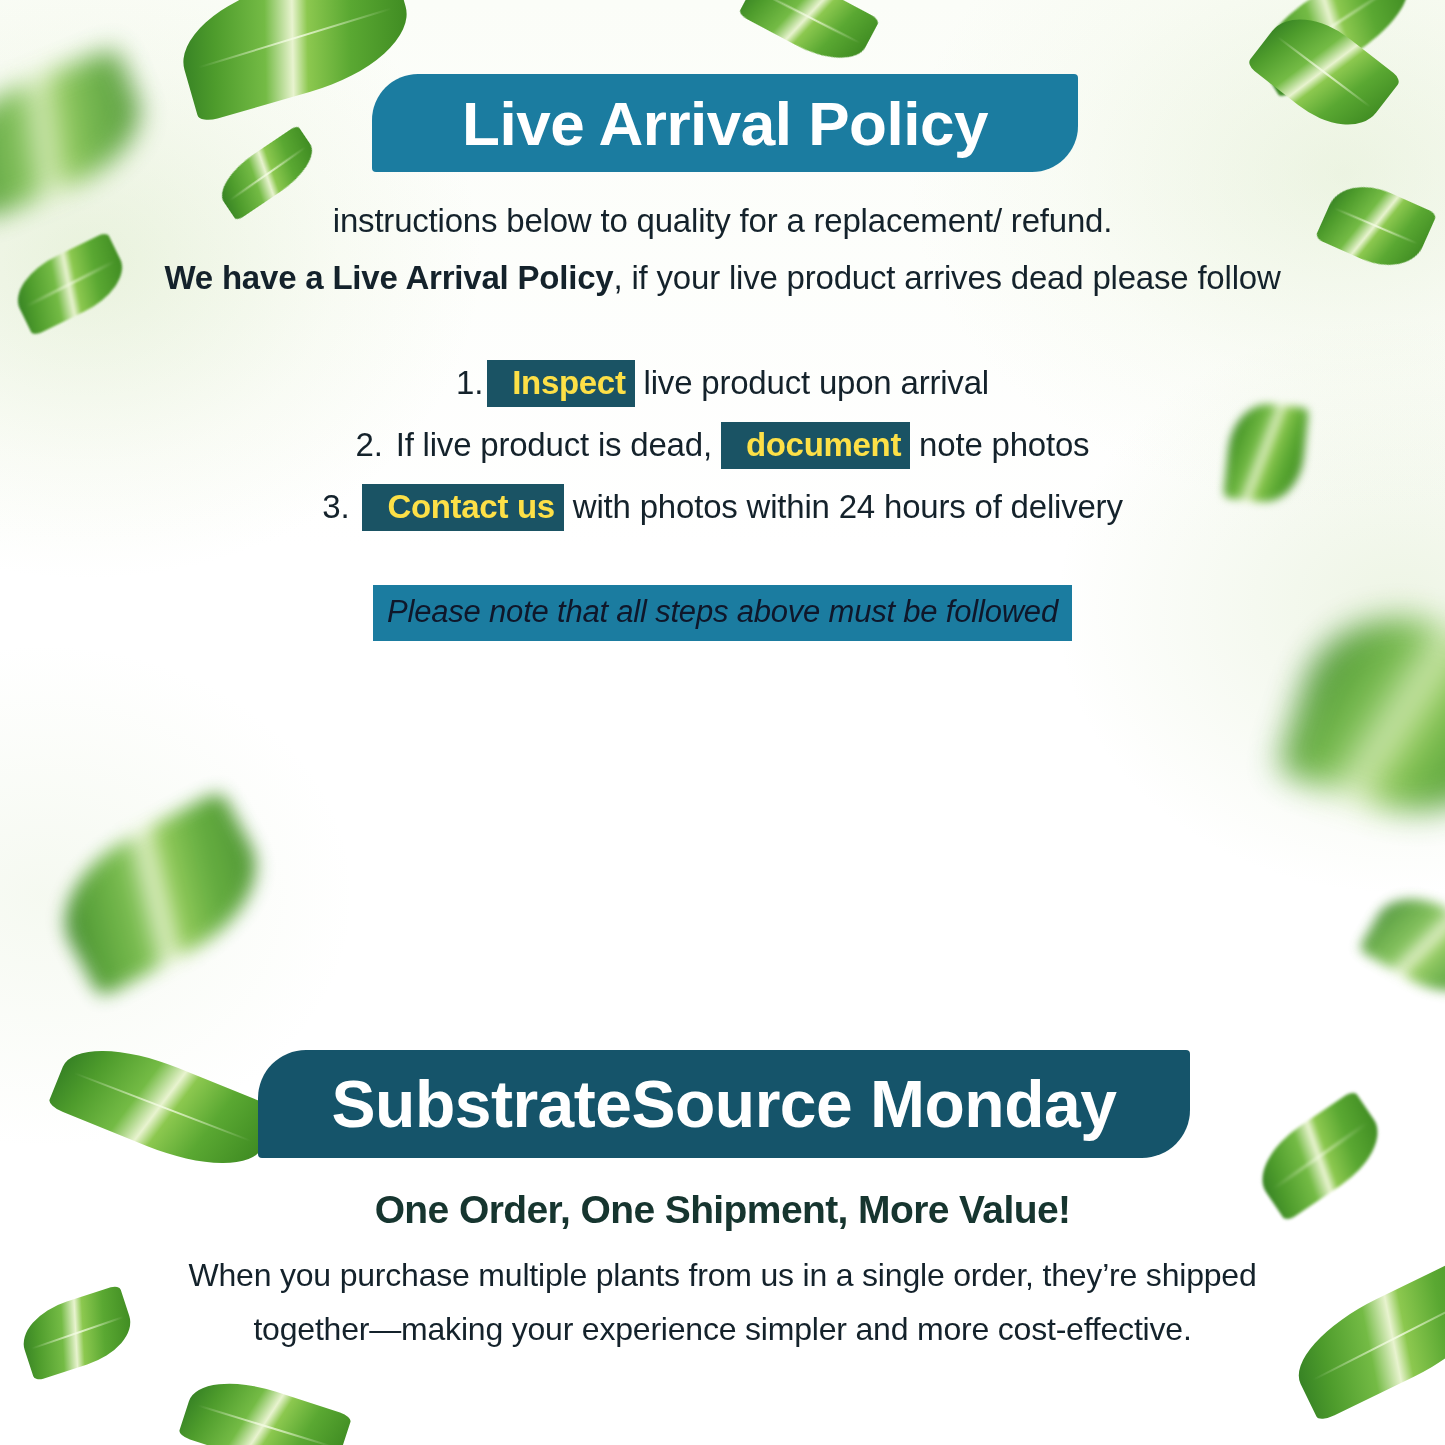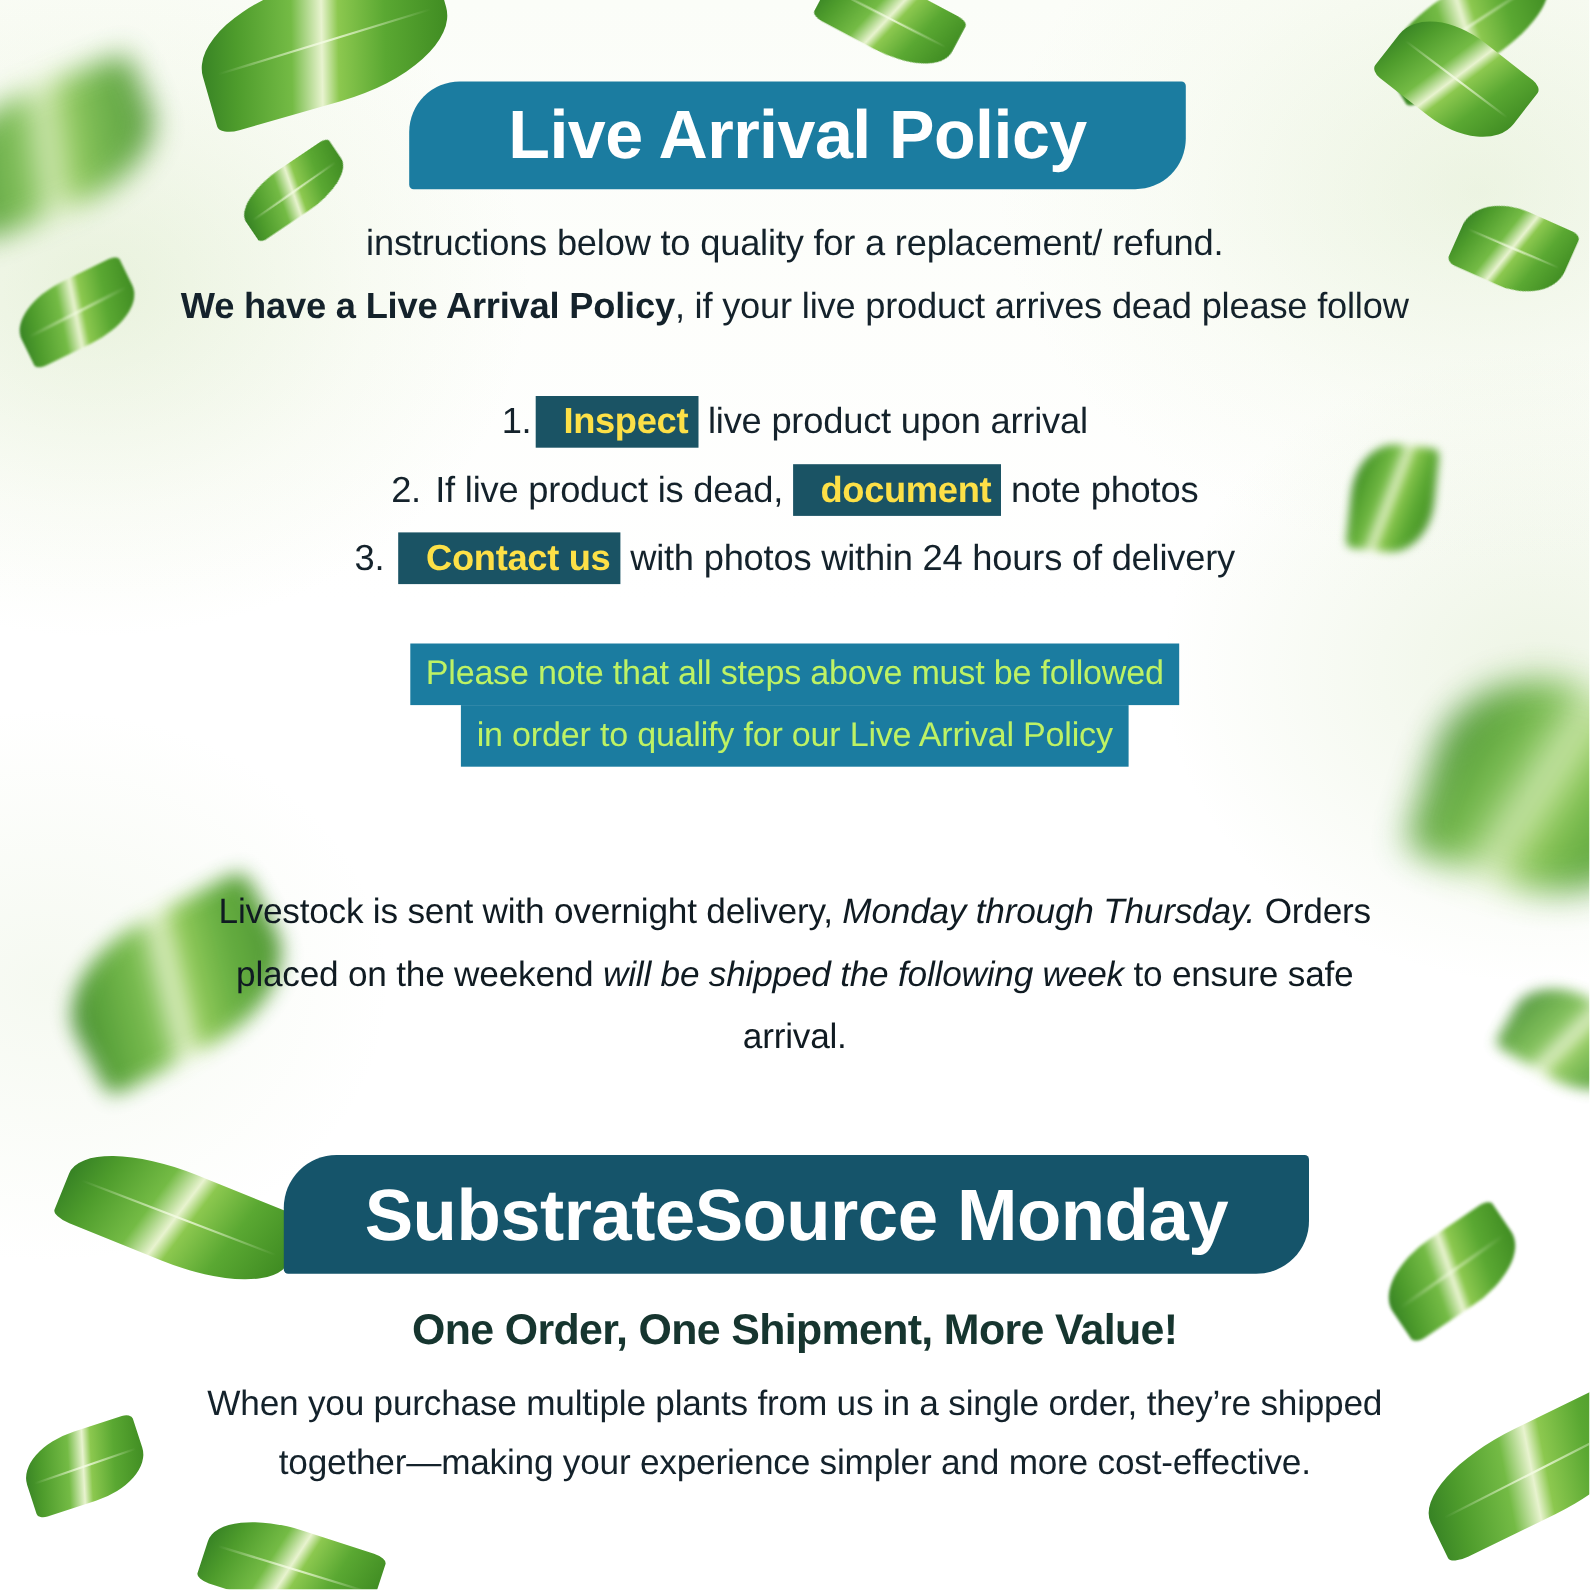--- a/index.html
+++ b/index.html
@@ -158,24 +158,25 @@
     position: absolute;
     left: 150px;
     top: 585px;
     width: 1145px;
     text-align: center;
     font-size: 31px;
   }
   .note-line {
     display: inline-block;
     background: #1b7ca0;
-    color: #bef264;
+    color: #0f172a;
     padding: 7px 14px 9px 14px;
     letter-spacing: -0.2px;
     line-height: 40px;
+    font-style: italic;
   }
 
   .shipping {
     position: absolute;
     left: 190px;
     top: 800px;
     width: 1065px;
     text-align: center;
     color: #101b22;
     font-size: 32px;
@@ -297,26 +298,22 @@
       <div class="step-row">
         <span class="step-num">2.</span><span> If live product is dead, </span><span class="hl-dark">document</span><span> note photos</span>
       </div>
       <div class="step-row">
         <span class="step-num">3.</span><span> </span><span class="hl-dark">Contact us</span><span> with photos within 24 hours of delivery</span>
       </div>
     </div>
 
     <div class="note-block">
       <div><span class="note-line">Please note that all steps above must be followed</span></div>
-      <div><span class="note-line">in order to qualify for our Live Arrival Policy</span></div>
-    </div>
-
-    <div class="shipping">
-      <span>Livestock is sent with overnight delivery, </span><i>Monday through Thursday.</i><span> Orders placed on the weekend </span><i>will be shipped the following week</i><span> to ensure safe arrival.</span>
-    </div>
+    </div>
+
 
     <div class="banner" id="banner-substratesource">
       <span>SubstrateSource Monday</span>
     </div>
 
     <div class="subhead">One Order, One Shipment, More Value!</div>
 
     <div class="outro">When you purchase multiple plants from us in a single order, they’re shipped together—making your experience simpler and more cost-effective.</div>
 
   </div>

